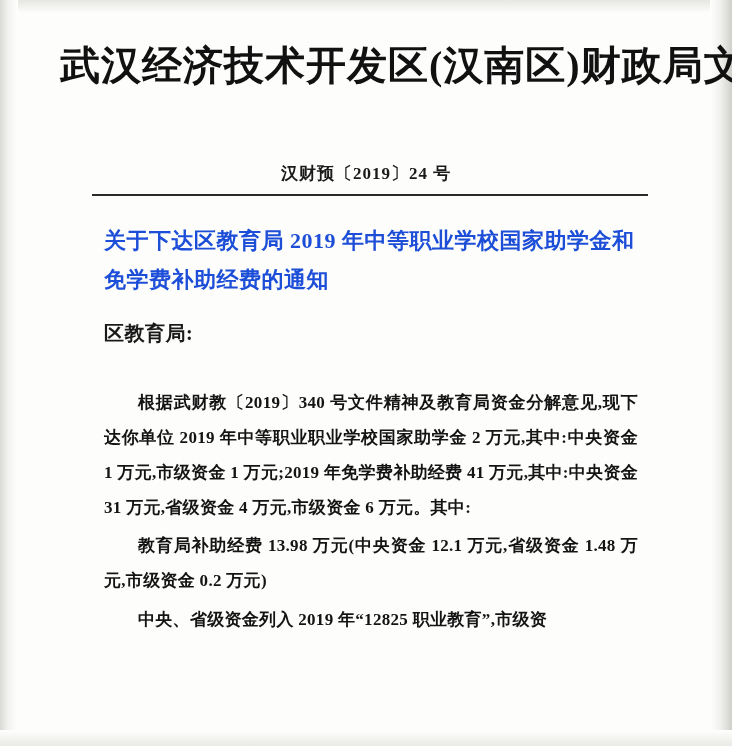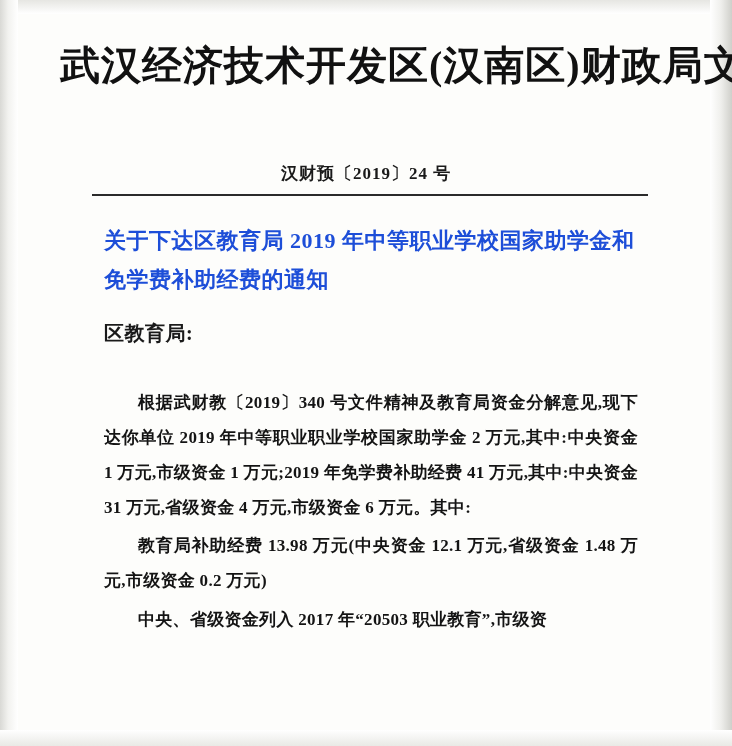--- a/index.html
+++ b/index.html
@@ -140,17 +140,17 @@
 
     <div class="rule"></div>
 
     <div class="doc-title">关于下达区教育局 2019 年中等职业学校国家助学金和免学费补助经费的通知</div>
 
     <div class="salutation">区教育局:</div>
 
     <div class="body-text">
       <p class="para">根据武财教〔2019〕340 号文件精神及教育局资金分解意见,现下达你单位 2019 年中等职业职业学校国家助学金 2 万元,其中:中央资金 1 万元,市级资金 1 万元;2019 年免学费补助经费 41 万元,其中:中央资金 31 万元,省级资金 4 万元,市级资金 6 万元。其中:</p>
       <p class="para">教育局补助经费 13.98 万元(中央资金 12.1 万元,省级资金 1.48 万元,市级资金 0.2 万元)</p>
-      <p class="para">中央、省级资金列入 2017 年“20503 职业教育”,市级资</p>
+      <p class="para">中央、省级资金列入 2019 年“12825 职业教育”,市级资</p>
     </div>
 
   </div>
 </div>
 
 </body></html>

